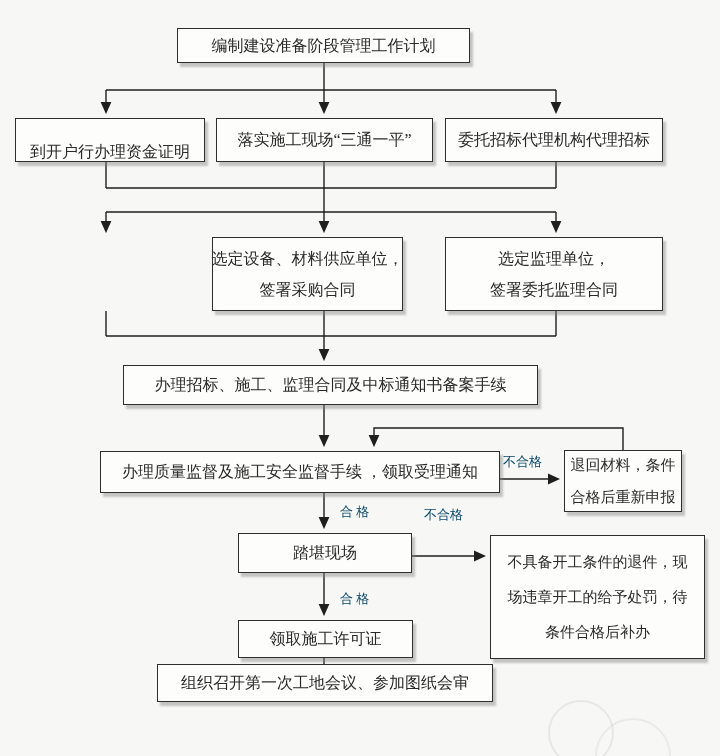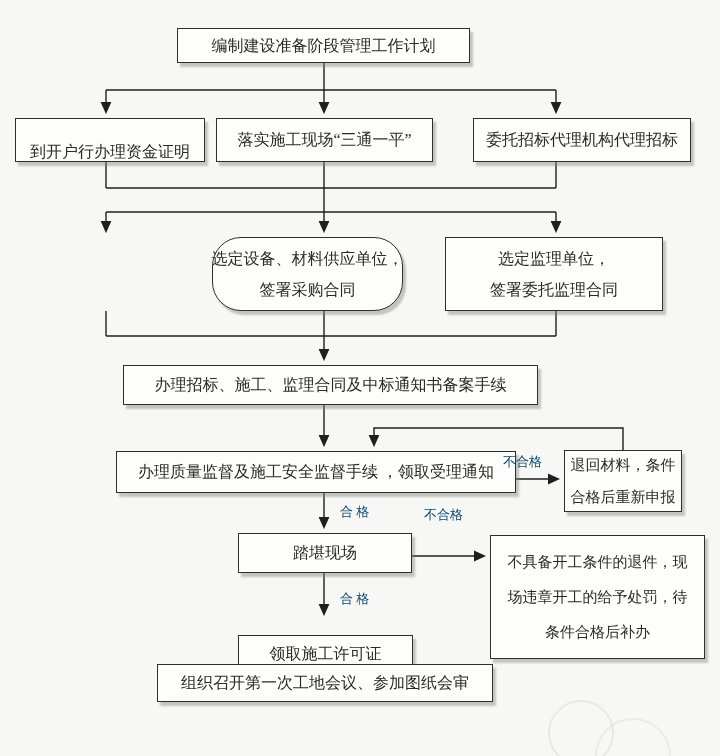--- a/index.html
+++ b/index.html
@@ -31,30 +31,30 @@
     color:#0c4a6e;
     font-size:13px;
     white-space:nowrap;
     z-index:3;
     background:transparent;
   }
   
   .n-plan      {left:177px;top:28px;  width:293px;height:35px;text-align:right;}
   .n-fund      {left:15px; top:118px; width:190px;height:44px;justify-content:flex-end;}
   .n-site      {left:216px;top:118px; width:217px;height:44px;}
-  .n-agency    {left:445px;top:118px; width:218px;height:44px;margin-left:28px;}
+  .n-agency    {left:445px;top:118px; width:218px;height:44px;}
   .n-contractor{left:13px; top:237px; width:193px;height:74px;}
-  .n-supplier  {left:212px;top:237px; width:191px;height:74px;border-radius:29px;}
+  .n-supplier  {left:212px;top:237px; width:191px;height:74px;}
   .n-supervisor{left:445px;top:237px; width:218px;height:74px;}
   .n-filing    {left:123px;top:365px; width:415px;height:40px;}
-  .n-quality   {left:100px;top:451px; width:400px;height:42px;margin-left:16px;}
+  .n-quality   {left:100px;top:451px; width:400px;height:42px;}
   .n-return    {left:564px;top:450px; width:118px;height:62px;font-size:15px;gap:9px;}
   .n-survey    {left:238px;top:533px; width:174px;height:40px;}
   .n-reject    {left:490px;top:535px; width:215px;height:124px;font-size:15px;}
-  .n-permit    {left:238px;top:620px; width:175px;height:38px;margin-top:15px;}
+  .n-permit    {left:238px;top:620px; width:175px;height:38px;}
   .n-meeting   {left:157px;top:664px; width:336px;height:38px;}
   
   .lb-fail1{left:503px;top:453px;}
   .lb-pass1{left:340px;top:503px;}
   .lb-fail2{left:424px;top:506px;}
   .lb-pass2{left:340px;top:590px;}
   
   .wm{position:absolute;border-radius:50%;border:2px solid rgba(185,185,185,0.30);z-index:1;}
   .wm1{left:548px;top:700px;width:62px;height:62px;border-color:rgba(190,190,190,0.28);}
   .wm2{left:595px;top:718px;width:72px;height:72px;border-color:rgba(190,190,190,0.22);}

